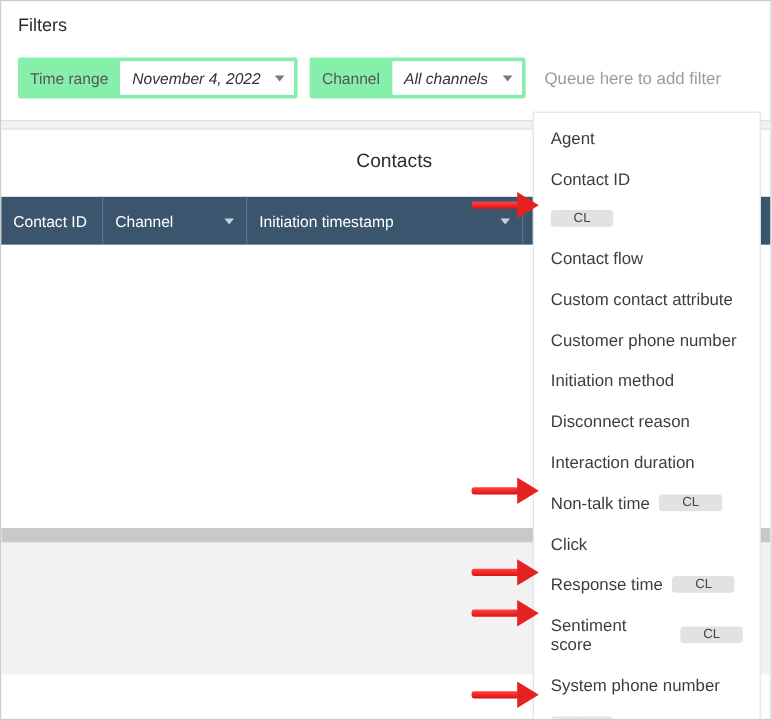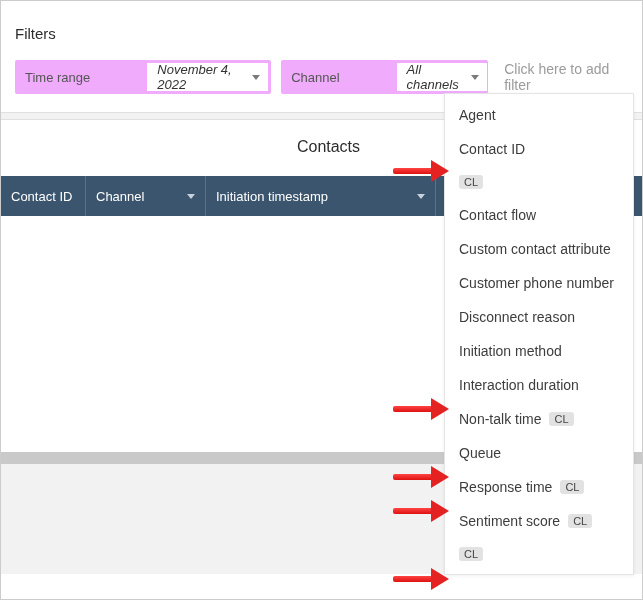--- a/index.html
+++ b/index.html
@@ -9,40 +9,39 @@
     font-size: 14px;
     color: #333;
     background: #fff;
     width: 643px;
     height: 600px;
     overflow: hidden;
     border: 1px solid #ccc;
     position: relative;
   }
   .filters-section {
-    padding: 24px 14px 18px 14px;
+    padding: 12px 14px 18px 14px;
   }
   .filters-title {
     font-size: 15px;
     color: #2c2c2c;
     margin-bottom: 18px;
   }
   .filter-row {
     display: flex;
     gap: 10px;
     align-items: center;
   }
   .filter-group {
     display: flex;
     align-items: stretch;
-    background: #f0abfc;
+    background: #86efac;
     border-radius: 2px;
     overflow: hidden;
     height: 34px;
-    gap: 47px;
   }
   .filter-label {
     display: flex;
     align-items: center;
     padding: 0 10px;
     color: #555;
     font-size: 13px;
     white-space: nowrap;
   }
   .filter-value {
@@ -131,21 +130,21 @@
     font-size: 14px;
     cursor: pointer;
     display: flex;
     align-items: center;
     gap: 8px;
   }
   .badge {
     background:#e2e2e2;
     color:#444;
     font-size:11px;
-    padding:1px 5px;
+    padding:1px 19px;
     border-radius:3px;
   }
 
   
   .arrow {
     position: absolute;
     width: 56px;
     height: 18px;
     z-index: 20;
     pointer-events: none;
@@ -184,21 +183,21 @@
     </div>
 
     <div class="filter-group">
       <div class="filter-label">Channel</div>
       <div class="filter-value">
         <span>All channels</span>
         <span class="caret"></span>
       </div>
     </div>
 
-    <div class="add-filter">Click here to add filter</div>
+    <div class="add-filter">Queue here to add filter</div>
   </div>
 </div>
 
 <div class="divider"></div>
 
 <div class="contacts-section">
   <div class="contacts-title">Contacts</div>
 </div>
 
 <div class="table-header">
@@ -236,42 +235,45 @@
     <div class="dd-item">
       <span>Contact flow</span>
     </div>
     <div class="dd-item">
       <span>Custom contact attribute</span>
     </div>
     <div class="dd-item">
       <span>Customer phone number</span>
     </div>
     <div class="dd-item">
+      <span>Initiation method</span>
+    </div>
+    <div class="dd-item">
       <span>Disconnect reason</span>
     </div>
     <div class="dd-item">
-      <span>Initiation method</span>
-    </div>
-    <div class="dd-item">
       <span>Interaction duration</span>
     </div>
     <div class="dd-item">
       <span>Non-talk time</span>
       <span class="badge">CL</span>
     </div>
     <div class="dd-item">
-      <span>Queue</span>
+      <span>Click</span>
     </div>
     <div class="dd-item">
       <span>Response time</span>
       <span class="badge">CL</span>
     </div>
     <div class="dd-item">
       <span>Sentiment score</span>
       <span class="badge">CL</span>
+    </div>
+    <div class="dd-item">
+      <span>System phone number</span>
     </div>
     <div class="dd-item">
       <span class="badge">CL</span>
     </div>
   </div>
 
 <div class="arrow" style="top: 161px; left: 392px;"></div>
 <div class="arrow" style="top: 399px; left: 392px;"></div>
 <div class="arrow" style="top: 467px; left: 392px;"></div>
 <div class="arrow" style="top: 501px; left: 392px;"></div>

